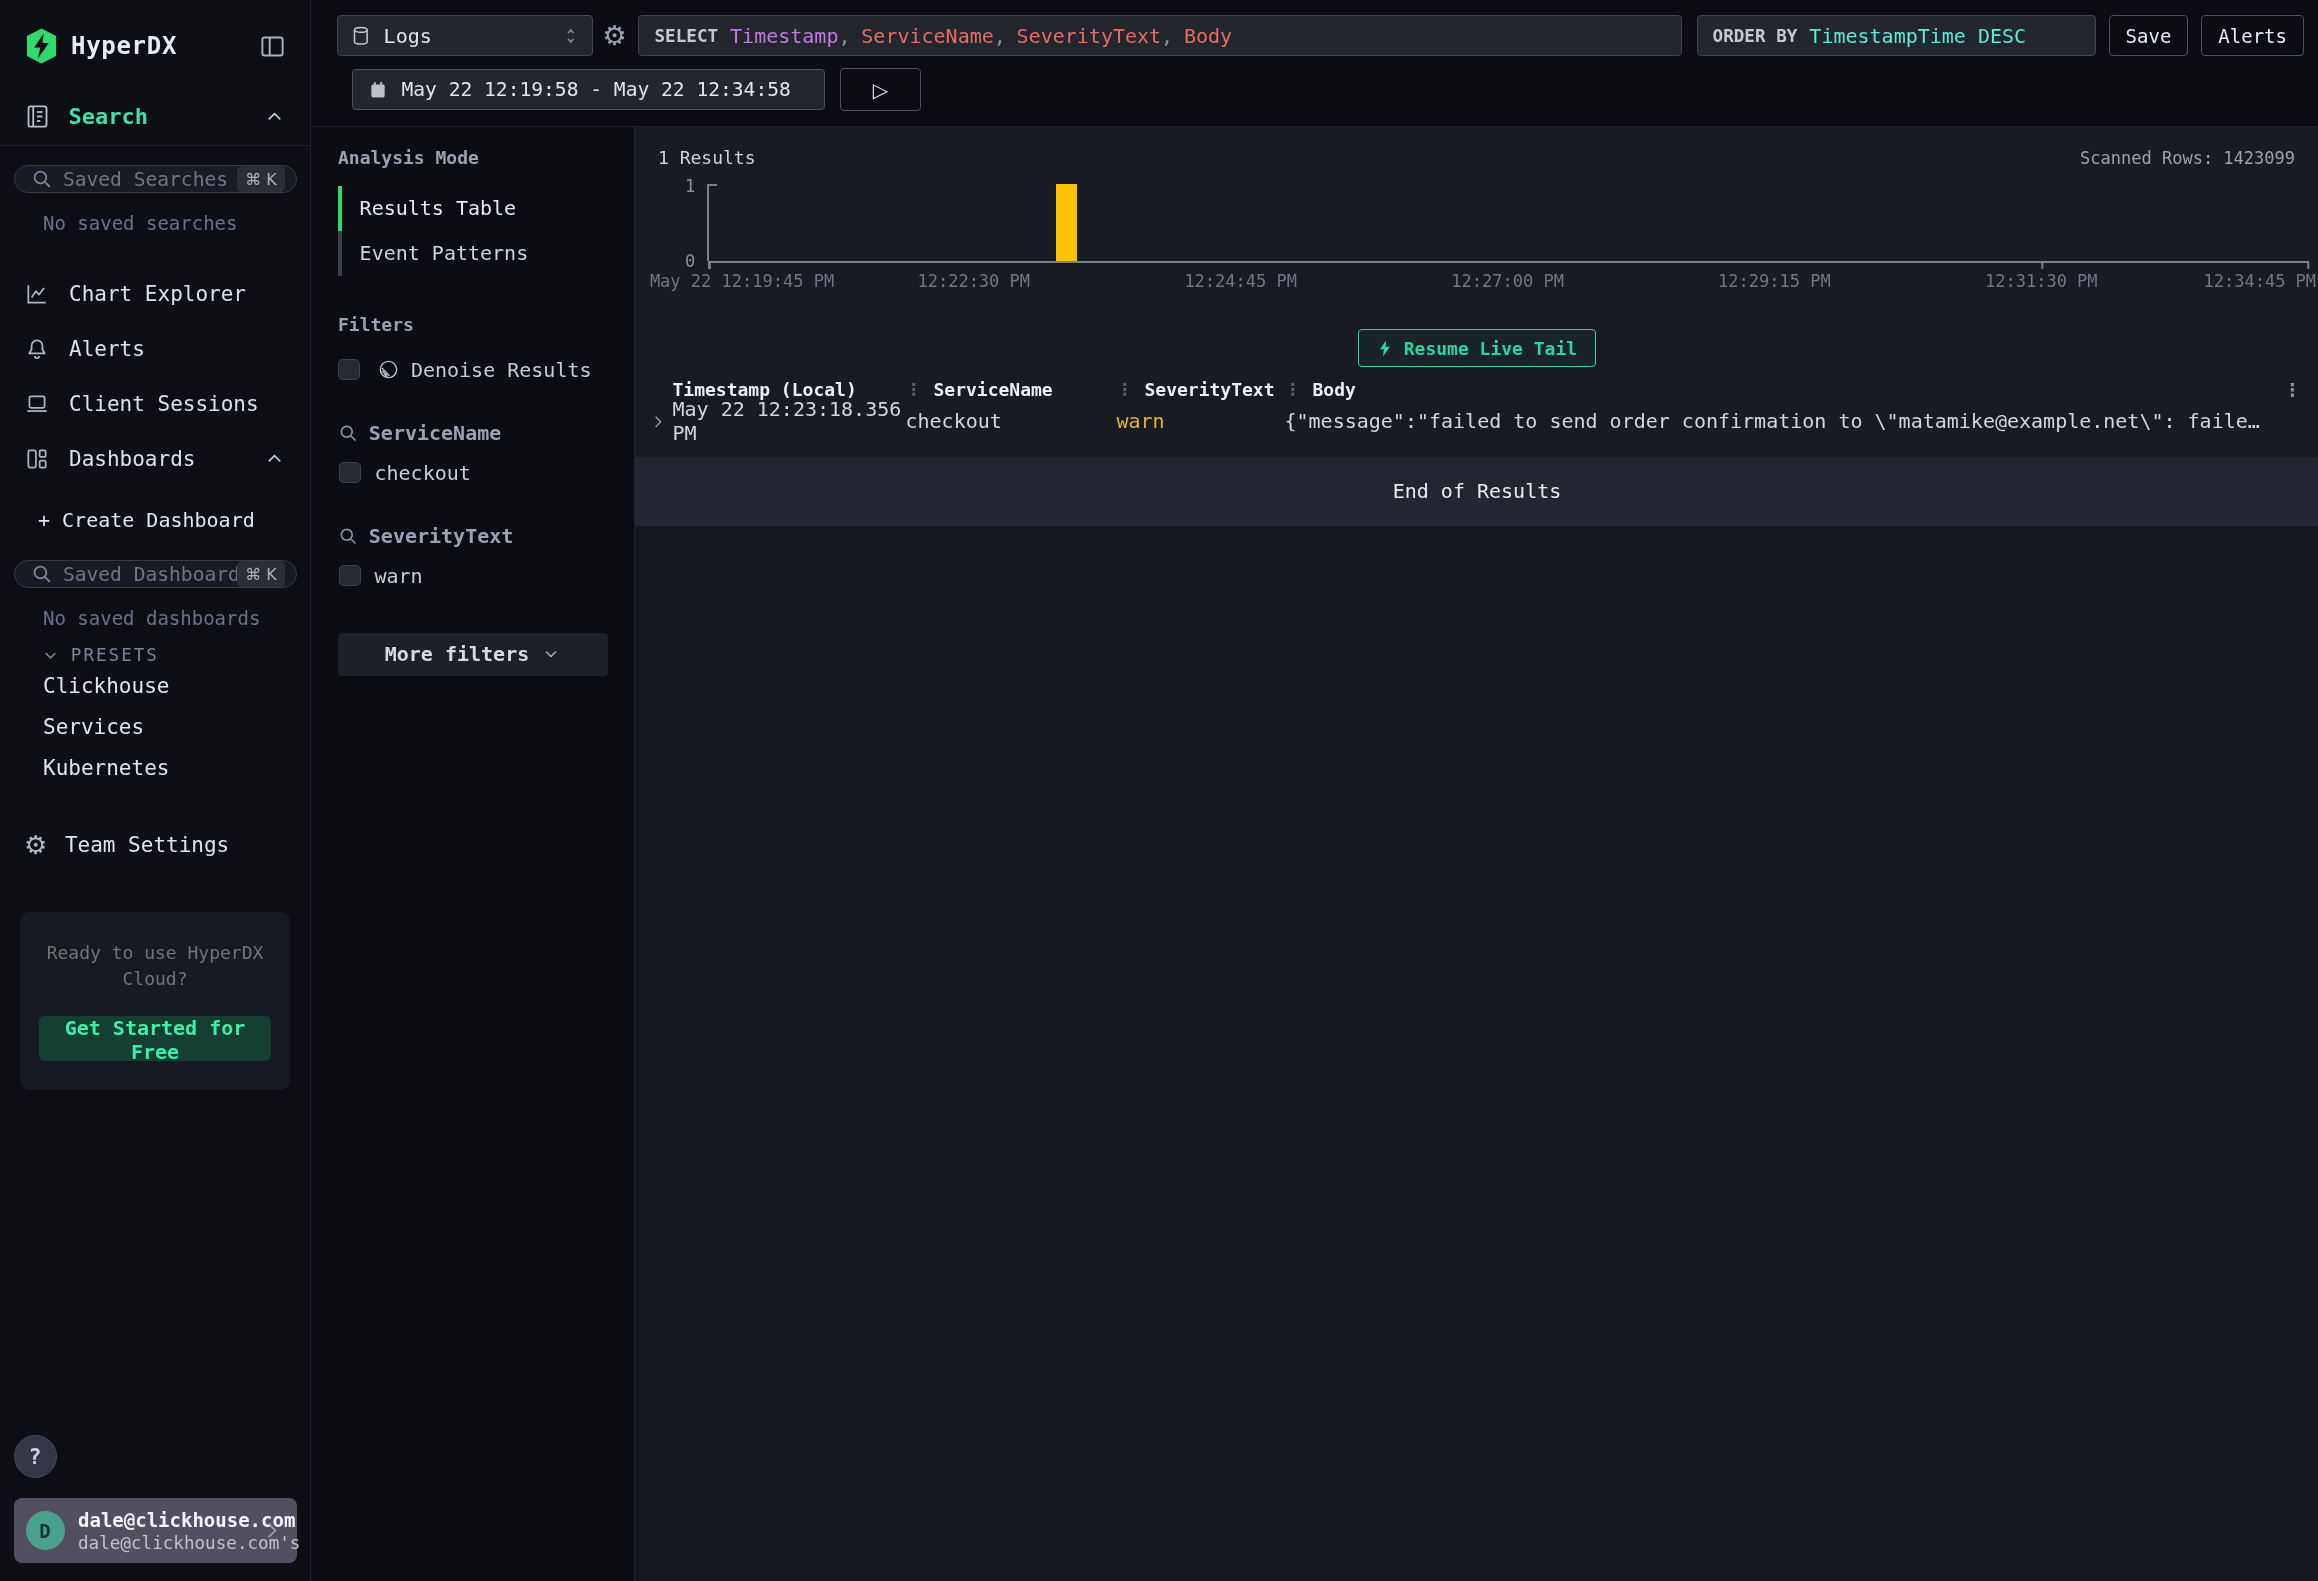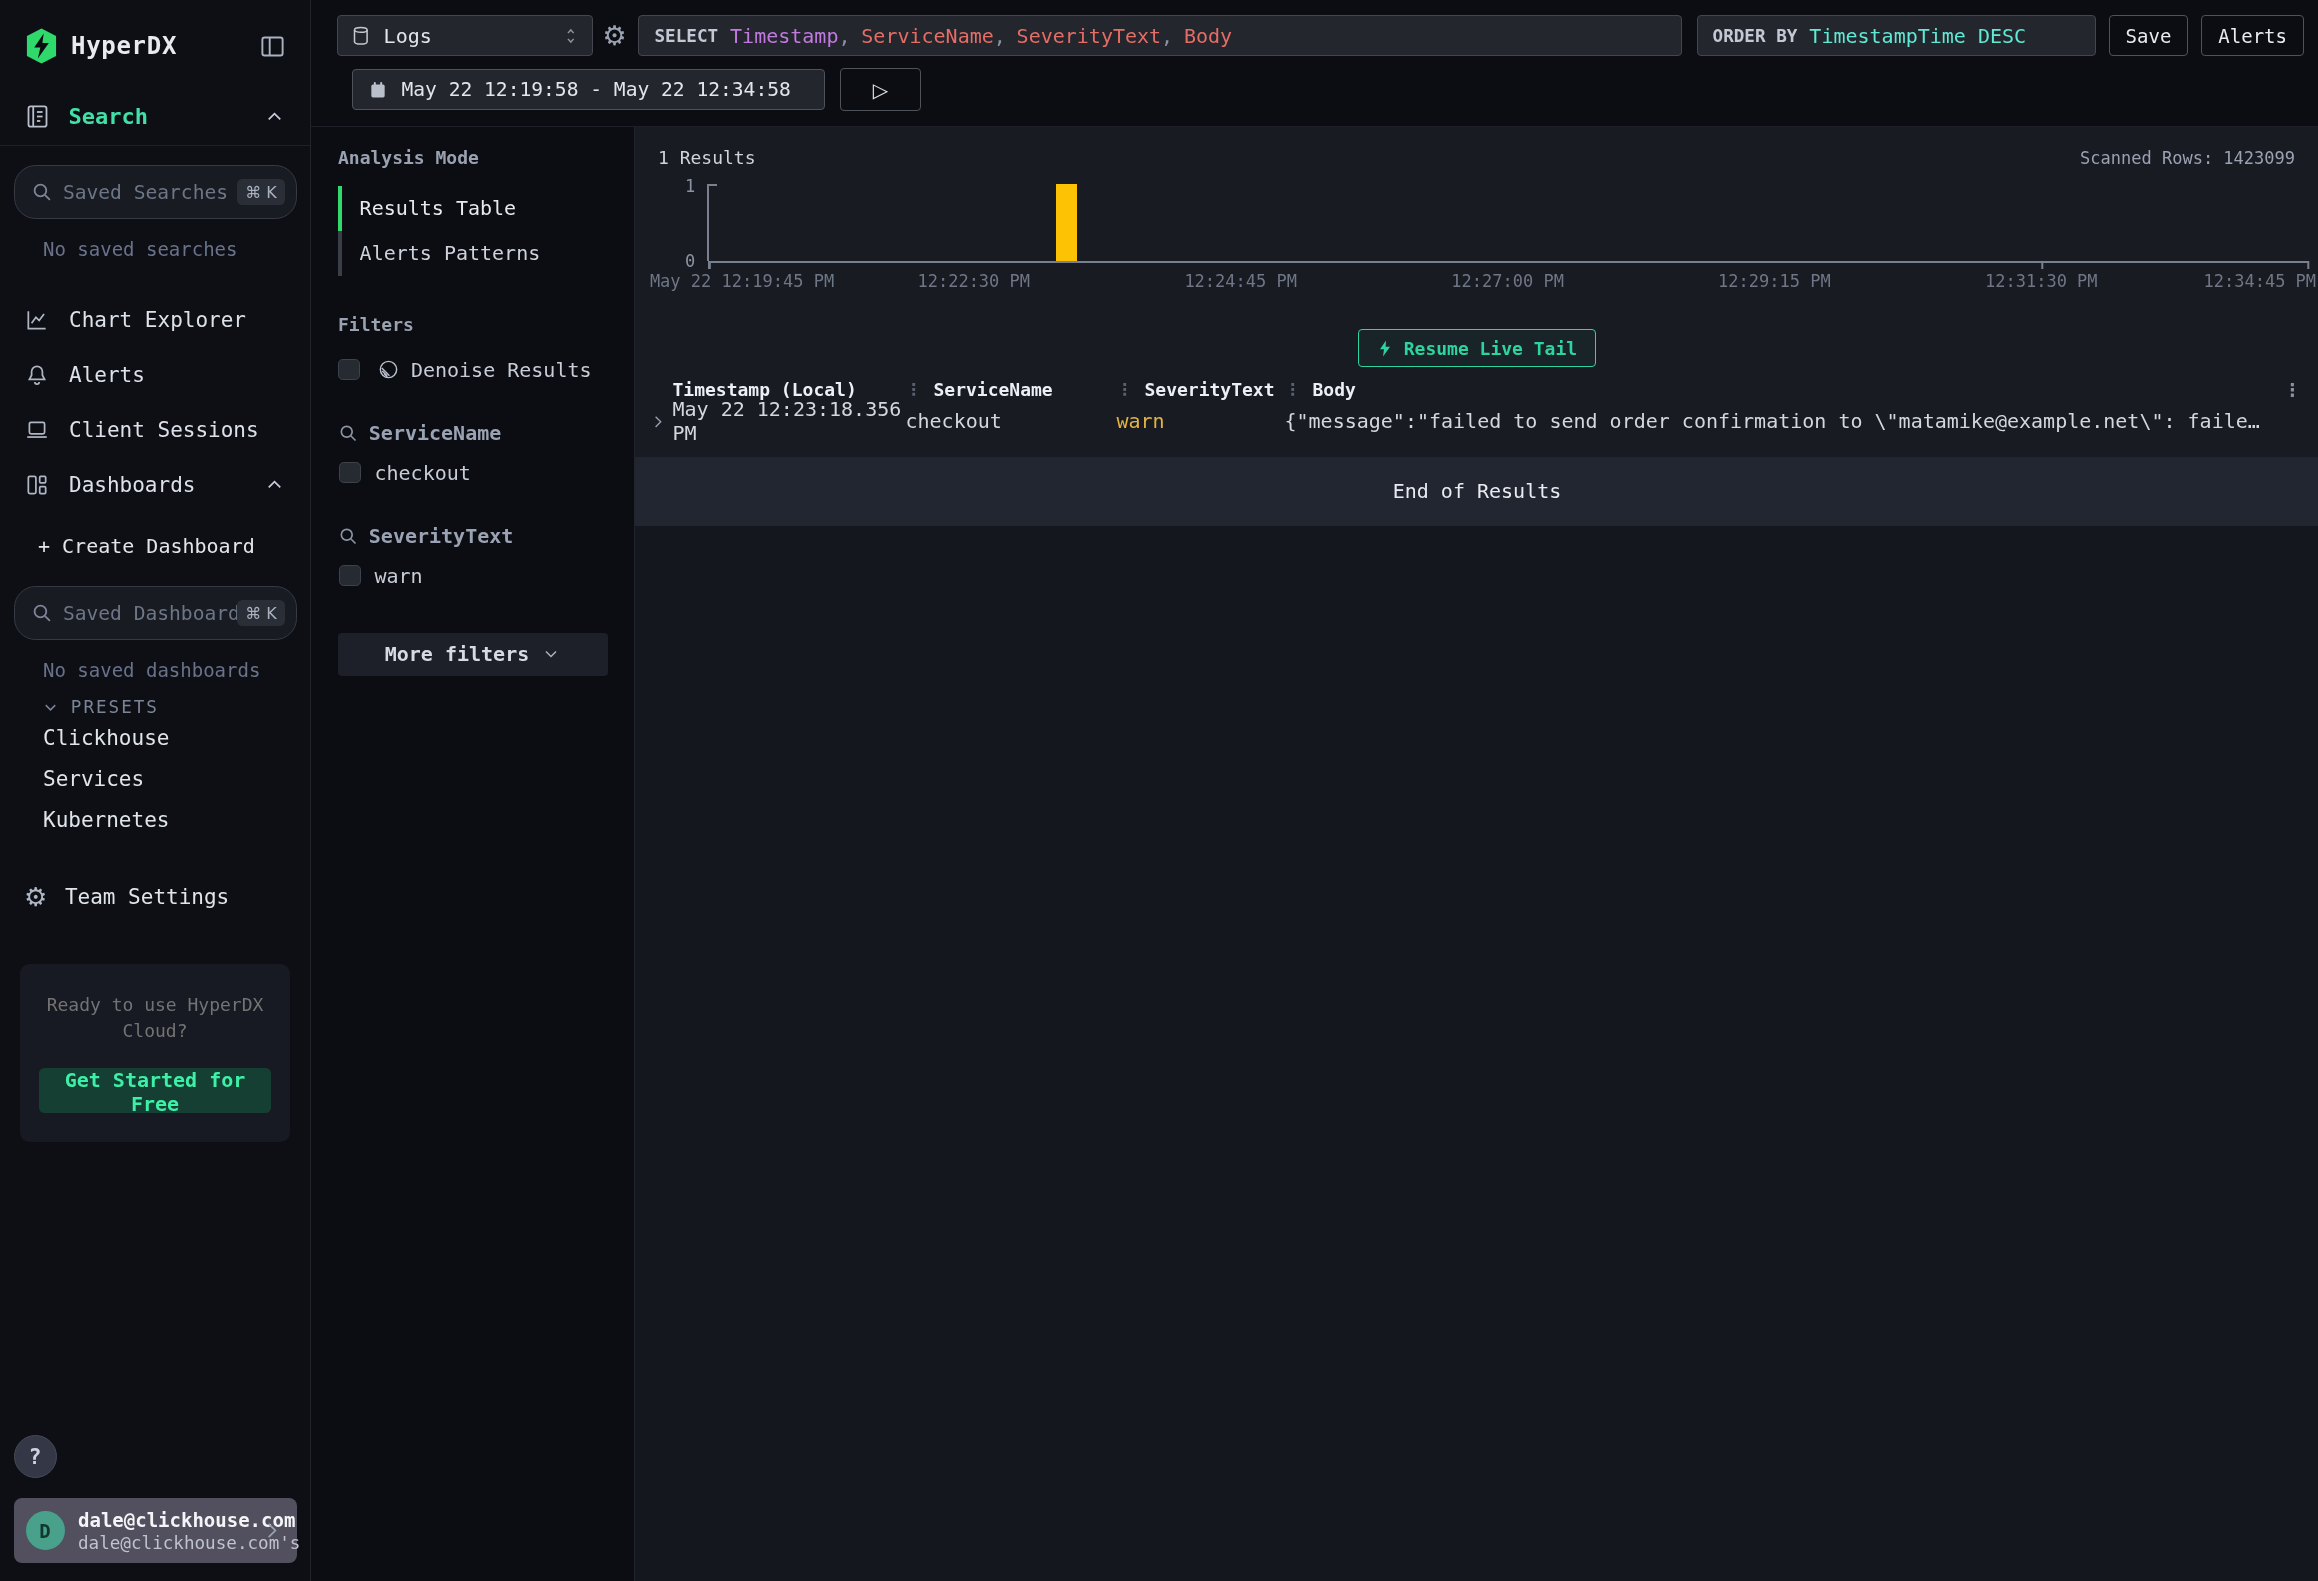--- a/index.html
+++ b/index.html
@@ -15,21 +15,21 @@
   .logo-row { display:flex; align-items:center; padding:27px 24px 23px 24px; }
   .logo-mark { width:35px; height:38px; margin-right:12px; }
   .logo-title { font-size:24px; font-weight:bold; letter-spacing:0.7px; }
   .collapse-btn { margin-left:auto; color:#aab1bf; cursor:pointer; }
 
   .section-row { display:flex; align-items:center; padding:0 24px; height:58px; border-bottom:1.4px solid #1d2029; }
   .section-row .sec-icon { color:#b9c0cd; margin-right:17.6px; }
   .section-title { color:#41e0a8; font-weight:bold; font-size:22px; }
   .section-chevron { margin-left:auto; color:#c6ccd8; }
 
-  .pill { display:flex; align-items:center; margin:19px 13.5px 0 13.5px; height:54px; border:1.4px solid #353a44; background:#181b22; border-radius:21.6px; padding:0 10.8px 0 16px; }
+  .pill { display:flex; align-items:center; margin:19px 13.5px 0 13.5px; height:28px; border:1.4px solid #353a44; background:#181b22; border-radius:21.6px; padding:0 10.8px 0 16px; }
   .pill .mag { color:#7e8698; margin-right:10.8px; }
   .pill input { flex:1; background:transparent; border:none; outline:none; color:#e7eaf0; font:inherit; font-size:19.6px; min-width:0; }
   .pill input::placeholder { color:#6971823; color:#6d7687; }
   .kbd-badge { background:#2a2e37; color:#aab1bf; border-radius:5.4px; font-size:16px; padding:3.4px 8px; white-space:nowrap; }
 
   .muted-line { color:#69728a; font-size:19px; margin:19px 0 0 43px; }
 
   .nav-group { margin-top:32px; }
   .nav-item { display:flex; align-items:center; height:55px; padding:0 24px; color:#dde1e9; font-size:21px; cursor:pointer; }
   .nav-item .nav-icon { color:#aeb6c4; margin-right:19px; }
@@ -376,21 +376,21 @@
 
     <div class="content">
 
       <div class="filters-col">
         <div class="panel-heading">Analysis Mode</div>
         <div class="modes">
           <div class="mode-item active">
               <span>Results Table</span>
             </div>
           <div class="mode-item">
-              <span>Alerts Patterns</span>
+              <span>Event Patterns</span>
             </div>
         </div>
 
         <div class="panel-heading filters-heading">Filters</div>
 
         <div class="check-row">
           <span class="checkbox"></span>
           <span class="denoise-icon">
             <svg width="23" height="23" viewBox="0 0 24 24" fill="none" stroke="currentColor" stroke-width="1.5">
                 <circle cx="12" cy="12" r="8.5"></circle>

